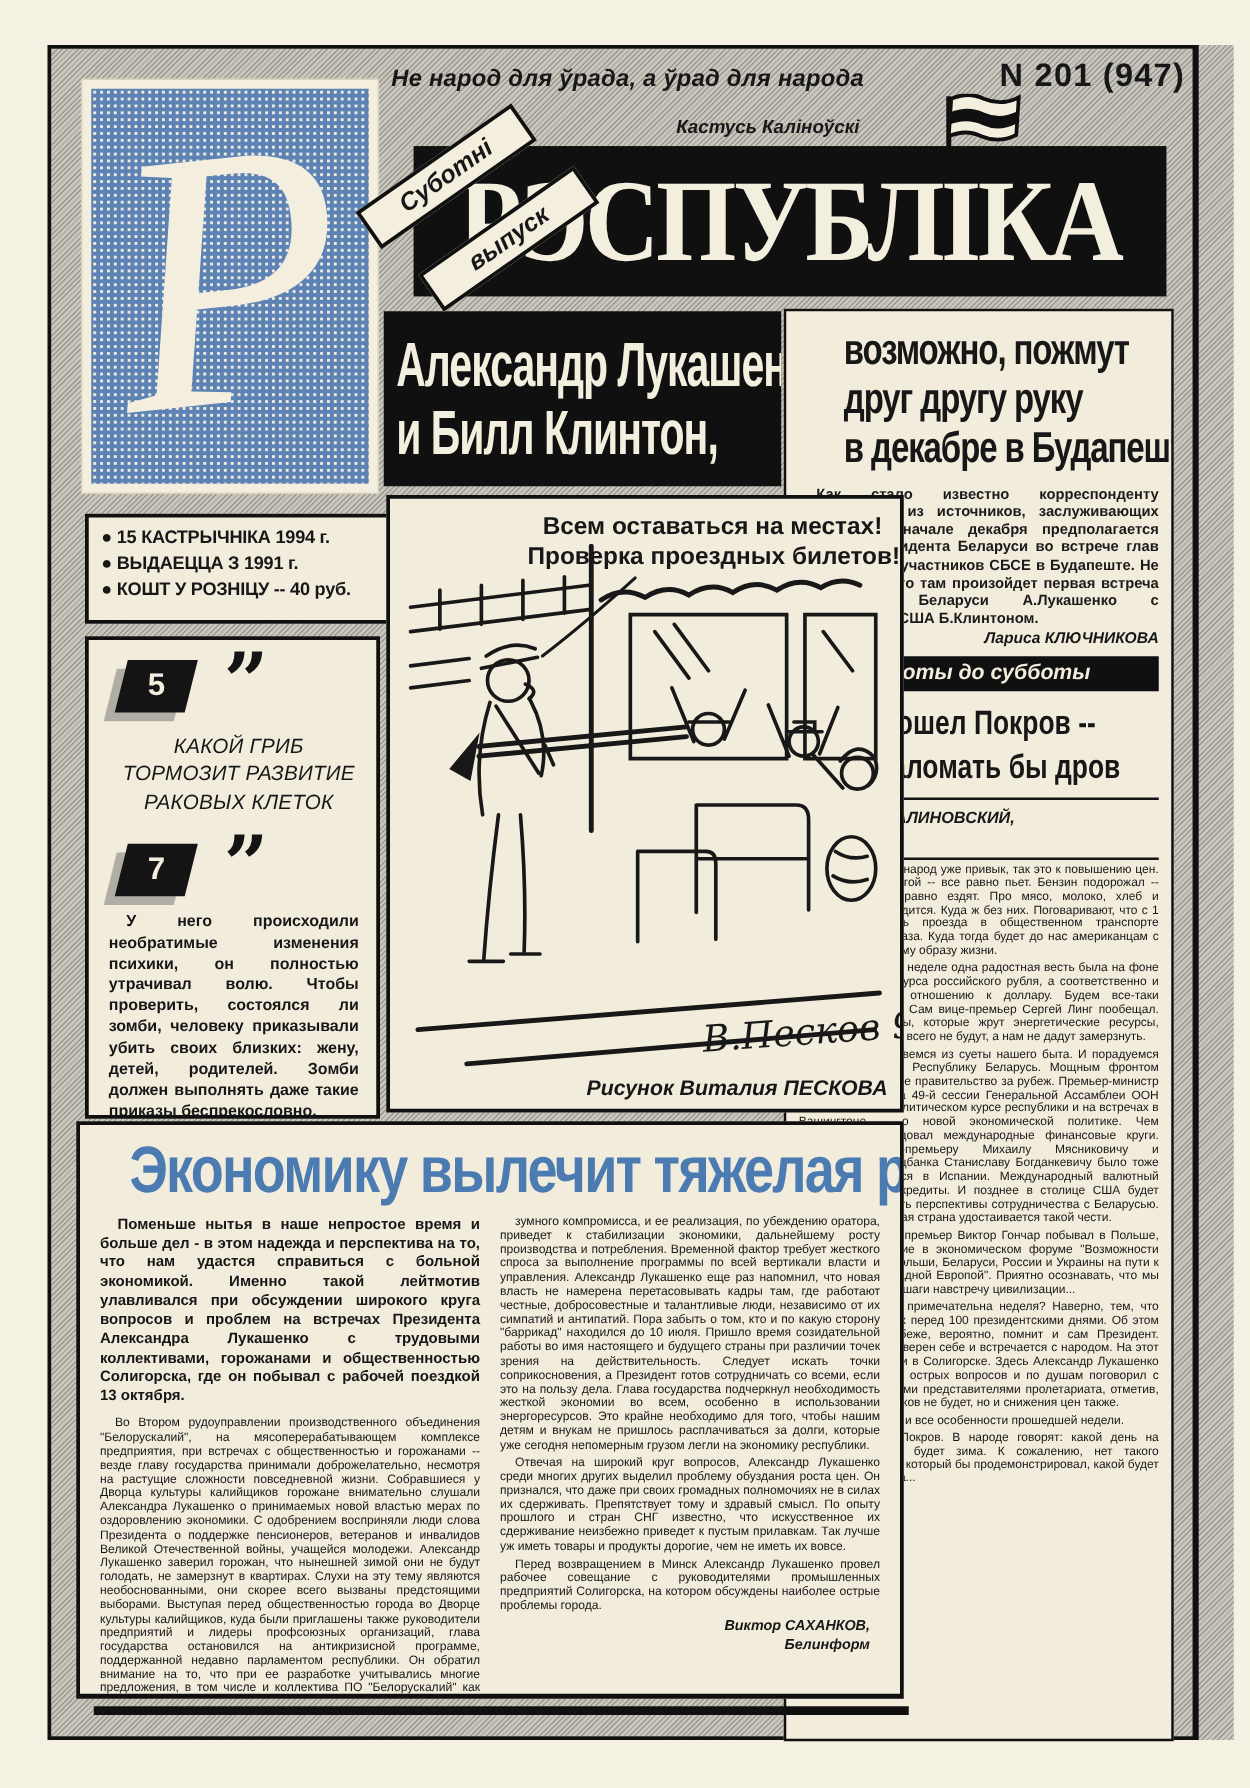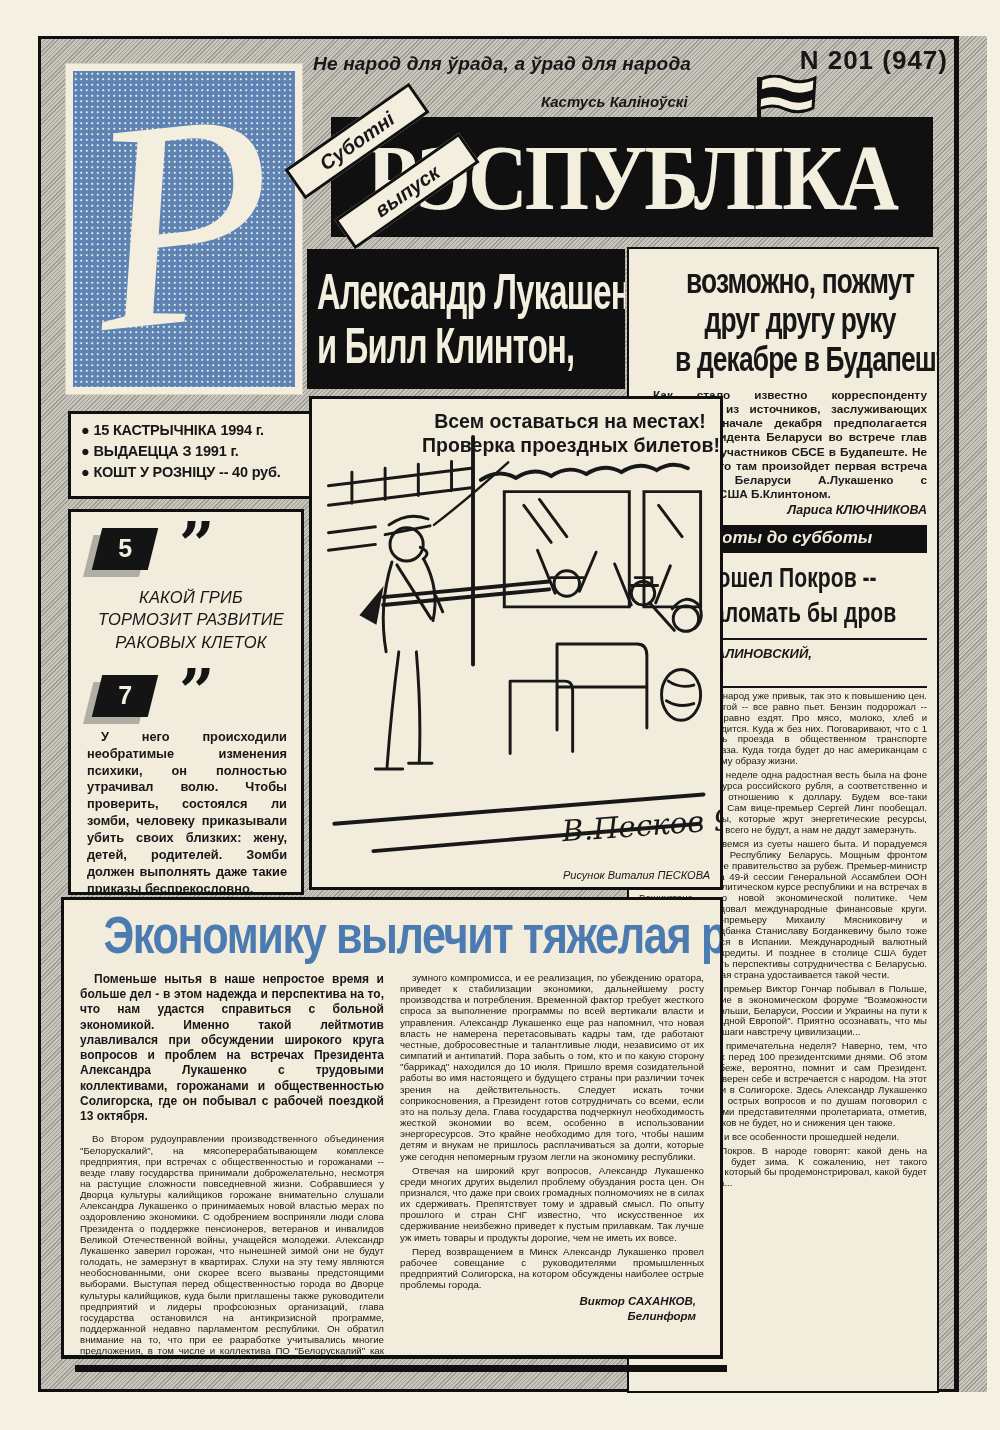--- a/index.html
+++ b/index.html
@@ -75,21 +75,21 @@
   }
   .hl-black div {
     font-size:41px; font-weight:bold; letter-spacing:-1px; white-space:nowrap;
     transform:scale(0.80,1.22); transform-origin:left center; line-height:1.32;
   }
   .week-panel {
     position:absolute; left:586px; top:208px; width:312px; height:1146px;
     background:#f1ecdb; border:2px solid #101010;
     padding:6px 10px; overflow:hidden;
   }
-  .hl-white { text-align:center; padding:6px 2px 10px; }
+  .hl-white { text-align:left; padding:6px 2px 10px; }
   .hl-white div {
     font-size:30px; font-weight:bold; letter-spacing:-1px; white-space:nowrap;
     transform:scale(0.88,1.15); transform-origin:right center; line-height:1.3;
   }
   .lead-body { font-size:11.8px; line-height:1.2; text-align:justify; }
   .lead-body { text-indent:14px; font-weight:bold; color:#1b1b1b; }
   .lead-author { text-align:right; font-weight:bold; font-style:italic; font-size:12.5px; margin:2px 0 8px; }
   .rubric {
     background:#101010; color:#f1ecdb; display:block;
     font-size:17px; font-weight:bold; font-style:italic;
@@ -132,21 +132,21 @@
     position:absolute; left:268px; top:357px; width:414px; height:494px;
     background:#f1ecdb; border:3px solid #101010; overflow:hidden;
   }
   .cartoon-caption {
     position:absolute; left:110px; top:10px; width:296px; z-index:2; text-align:center;
   }
   .cartoon-caption div { font-size:19.5px; font-weight:bold; line-height:1.25; white-space:nowrap; }
   .cartoon-svg { position:absolute; left:0; top:36px; width:408px; height:420px; }
   .cartoon-credit {
     position:absolute; right:10px; bottom:6px;
-    font-size:11px; font-weight:normal; font-style:italic; z-index:2;margin-left:11px;
+    font-size:17px; font-weight:bold; font-style:italic; z-index:2;margin-left:11px;
   }
 
   
   .econ-box {
     position:absolute; left:20px; top:858px; width:662px; height:462px;
     background:#f1ecdb; border:3px solid #101010; border-bottom-width:4px;
     padding:6px 16px 6px; overflow:hidden;
   }
   .econ-hl {
     text-align:center; margin:2px 0 10px;

